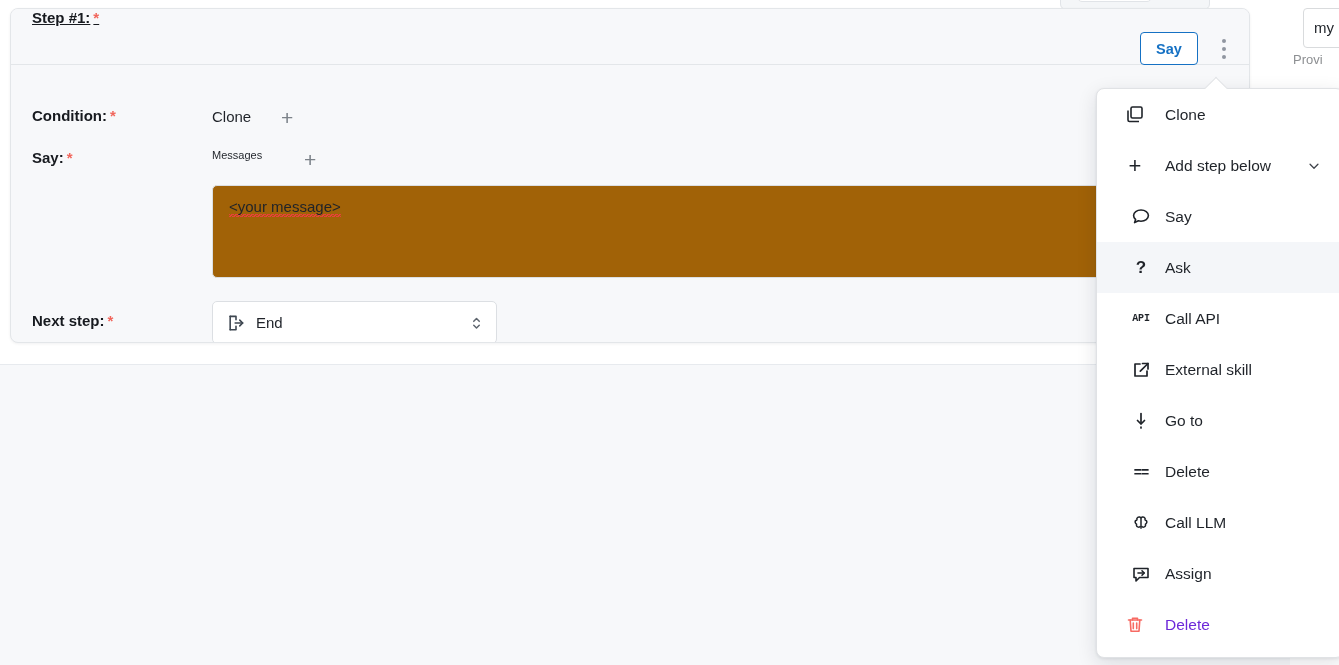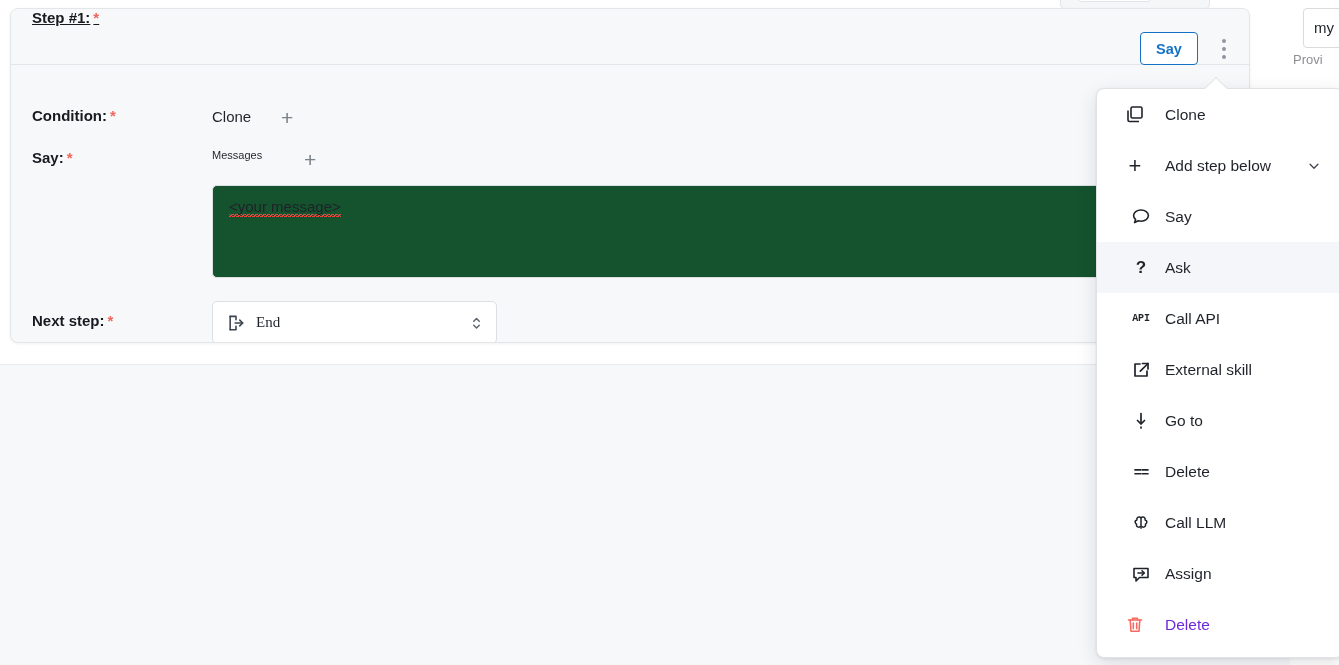--- a/index.html
+++ b/index.html
@@ -100,41 +100,41 @@
   
   .cond-val { position: absolute; left: 201px; top: 99px; font-size: 15px; color: #1f2329; }
   .msg-val  { position: absolute; left: 201px; top: 140px; font-size: 11px; color: #1f2329; }
   .plus {
     position: absolute; font-size: 21px; color: #7c8289; line-height: 1;
     cursor: pointer; font-family: "Liberation Sans", sans-serif; font-weight: 300;
   }
 
   .msg-box {
     position: absolute; left: 201px; top: 176px; width: 897px; height: 93px;
-    background: #14532d; border: 1px solid #dcdfe3; border-radius: 5px;
+    background: #a16207; border: 1px solid #dcdfe3; border-radius: 5px;
     padding: 12px 16px; font-size: 15px; color: #1f2329;
     font-family: "Liberation Sans", sans-serif;
     overflow: hidden;
   }
   .spell {
     background-image:
       repeating-linear-gradient(135deg, #e8403a 0 1px, transparent 1px 2px);
     background-repeat: repeat-x;
     background-size: 4px 3px;
     background-position: 0 100%;
     padding-bottom: 2px;
   }
 
   .next-select {
     position: absolute; left: 201px; top: 292px; width: 285px; height: 43px;
     background: #ffffff; border: 1px solid #dcdfe3; border-radius: 5px;
     display: flex; align-items: center; cursor: pointer;
   }
   .next-icon { margin-left: 13px; width: 20px; height: 20px; flex: 0 0 auto; }
-  .next-text { margin-left: 10px; font-size: 15px; color: #1f2329; font-family: Liberation Serif, serif; }
+  .next-text { margin-left: 10px; font-size: 15px; color: #1f2329; }
   .next-caret {
     position: absolute; right: 14px; top: 50%; transform: translateY(-50%);
     width: 11px; height: 17px;
   }
 
   
   .below-divider {
     position: absolute; left: 0; top: 364px; width: 1290px; height: 1px;
     background: #e7eaee;
   }

